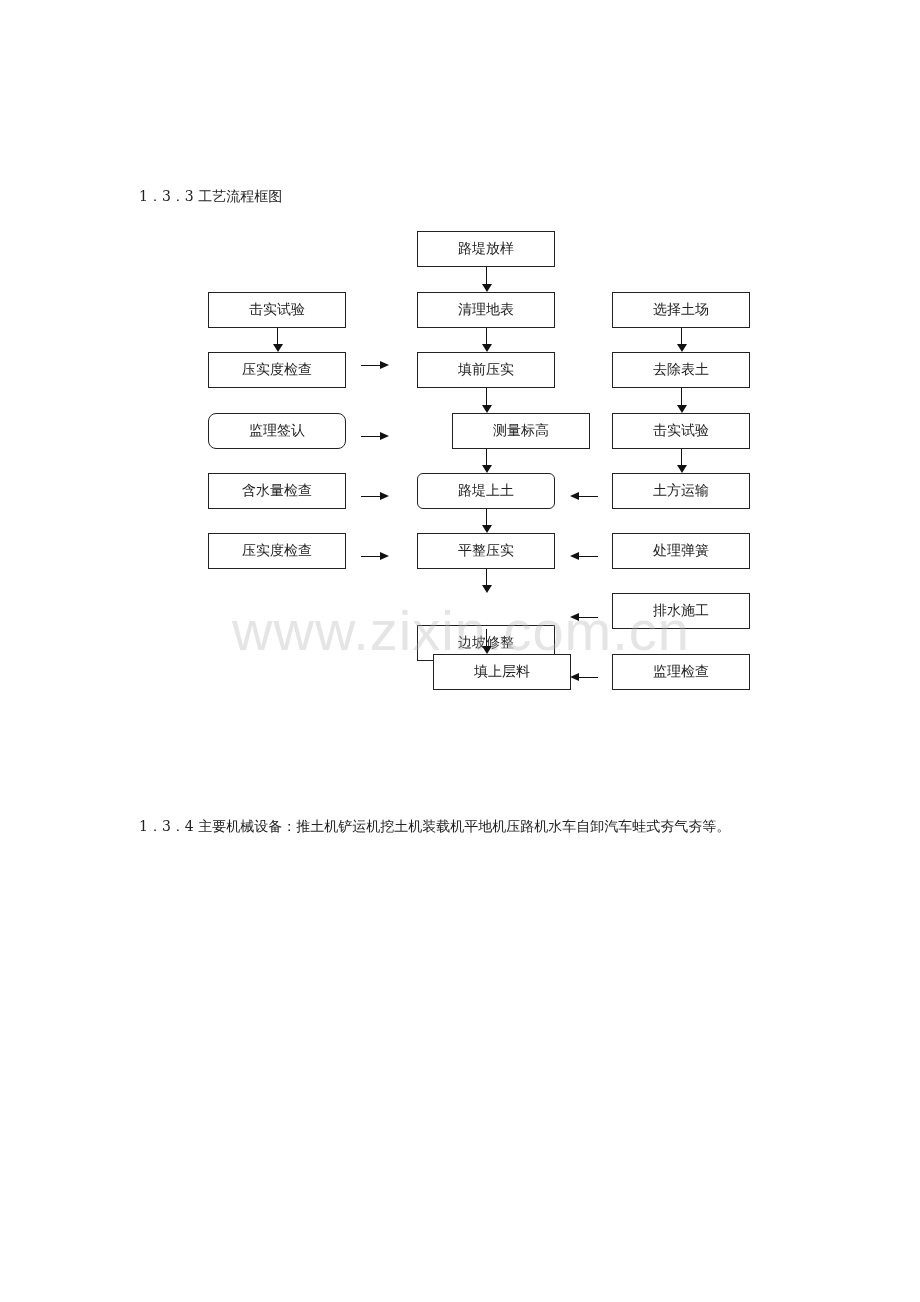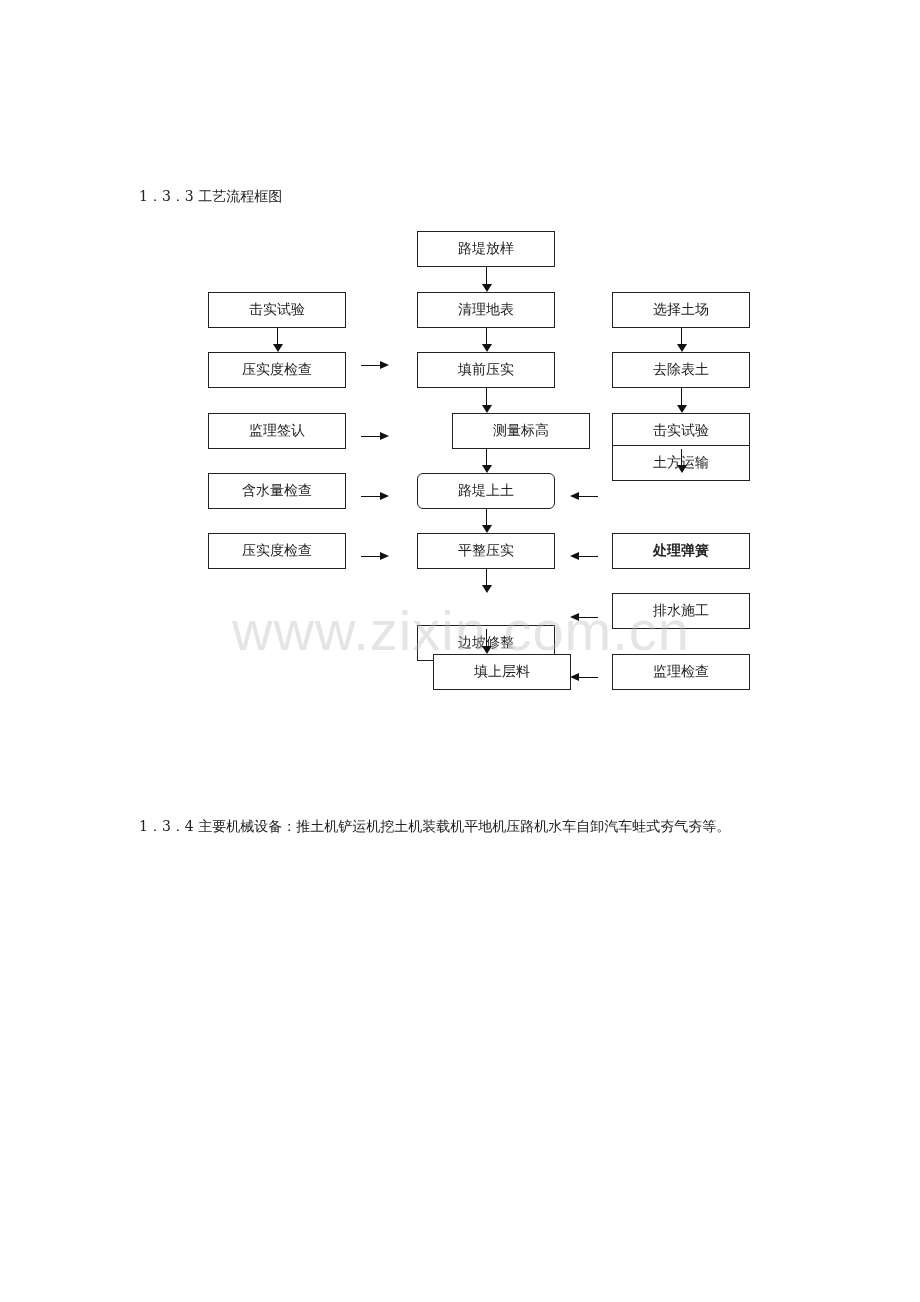--- a/index.html
+++ b/index.html
@@ -43,41 +43,41 @@
   <div class="varrow" style="left:482px;top:465px;"></div>
   <div class="vline" style="left:486px;top:509px;height:16px;"></div>
   <div class="varrow" style="left:482px;top:525px;"></div>
   <div class="vline" style="left:486px;top:569px;height:16px;"></div>
   <div class="varrow" style="left:482px;top:585px;"></div>
   <div class="vline" style="left:486px;top:629px;height:17px;"></div>
   <div class="varrow" style="left:482px;top:646px;"></div>
 
   <div class="box" style="left:208px;top:292px;">击实试验</div>
   <div class="box" style="left:208px;top:352px;">压实度检查</div>
-  <div class="box" style="left:208px;top:413px;">监理签认</div>
+  <div class="box" style="left:208px;top:413px;border-radius:8px;">监理签认</div>
   <div class="box" style="left:208px;top:473px;">含水量检查</div>
   <div class="box" style="left:208px;top:533px;">压实度检查</div>
 
   <div class="vline" style="left:277px;top:328px;height:16px;"></div>
   <div class="varrow" style="left:273px;top:344px;"></div>
 
   <div class="hline" style="left:361px;top:365px;width:20px;"></div>
   <div class="rarrow" style="left:380px;top:361px;"></div>
   <div class="hline" style="left:361px;top:436px;width:20px;"></div>
   <div class="rarrow" style="left:380px;top:432px;"></div>
   <div class="hline" style="left:361px;top:496px;width:20px;"></div>
   <div class="rarrow" style="left:380px;top:492px;"></div>
   <div class="hline" style="left:361px;top:556px;width:20px;"></div>
   <div class="rarrow" style="left:380px;top:552px;"></div>
 
   <div class="box" style="left:612px;top:292px;">选择土场</div>
   <div class="box" style="left:612px;top:352px;">去除表土</div>
   <div class="box" style="left:612px;top:413px;">击实试验</div>
-  <div class="box" style="left:612px;top:445px;text-align:right;">土方运输</div>
-  <div class="box" style="left:612px;top:533px;font-weight:bold;">处理弹簧</div>
+  <div class="box" style="left:612px;top:473px;text-align:right;">土方运输</div>
+  <div class="box" style="left:612px;top:533px;">处理弹簧</div>
   <div class="box" style="left:612px;top:593px;">排水施工</div>
   <div class="box" style="left:612px;top:654px;">监理检查</div>
 
   <div class="vline" style="left:681px;top:328px;height:16px;"></div>
   <div class="varrow" style="left:677px;top:344px;"></div>
   <div class="vline" style="left:681px;top:388px;height:17px;"></div>
   <div class="varrow" style="left:677px;top:405px;"></div>
   <div class="vline" style="left:681px;top:449px;height:16px;"></div>
   <div class="varrow" style="left:677px;top:465px;"></div>
 

